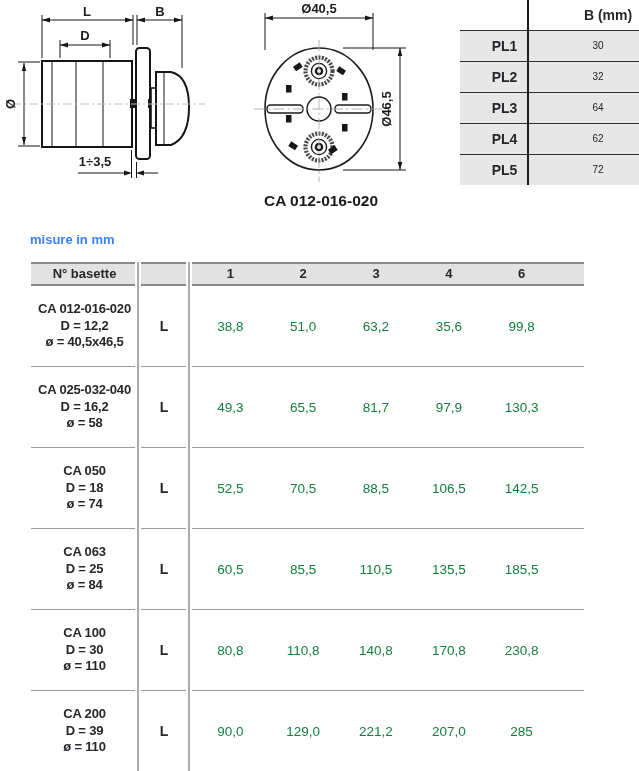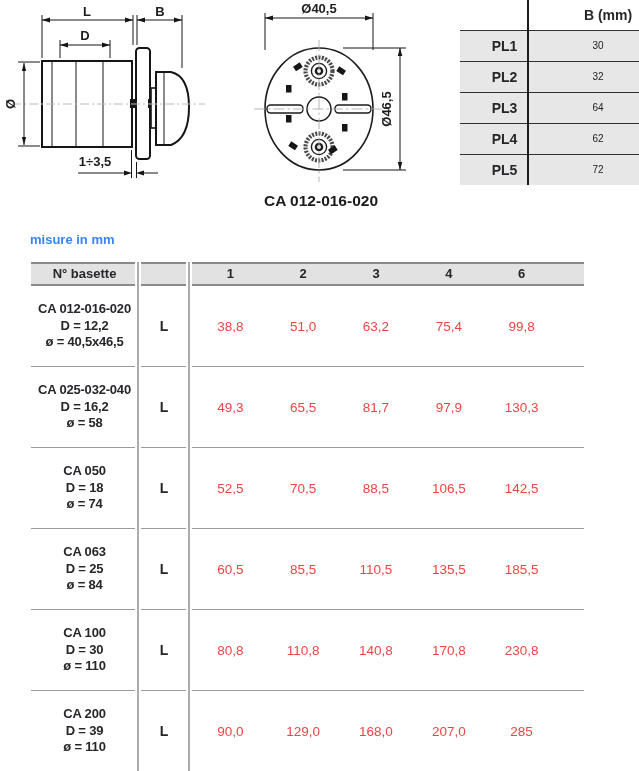--- a/index.html
+++ b/index.html
@@ -31,21 +31,21 @@
   .mhead > div{line-height:20px;}
   .c1{width:107px;text-align:center;}
   .c2{width:52px;text-align:center;}
   .cd{flex:1;display:flex;padding:0 26px 0 4px;}
   .cd span{flex:1;text-align:center;}
   .mrow{display:flex;height:80px;border-bottom:1px solid #9b9b9b;align-items:center;}
   .mrow:last-child{height:77px;border-bottom:2px solid #8a8a8a;}
   .mrow .c1{display:flex;flex-direction:column;justify-content:center;
             font-weight:700;font-size:13px;line-height:16.5px;color:#26262b;letter-spacing:-0.2px;}
   .mrow .c2{font-weight:700;font-size:14px;color:#26262b;}
-  .mrow .cd span{font-size:13.5px;color:#ef4444;}
+  .mrow .cd span{font-size:13.5px;color:#15803d;}
   .vsep{position:absolute;top:0;bottom:0;width:6px;
         background:linear-gradient(to right,#fff 2px,#ababab 2px,#ababab 4px,#fff 4px);}
   .vsep.s1{left:104px;}
   .vsep.s2{left:155px;}
 </style>
 </head>
 <body>
 
 <div id="page">
 
@@ -218,21 +218,21 @@
       <div class="c1">
         <span>CA 012-016-020</span>
         <span>D = 12,2</span>
         <span>ø = 40,5x46,5</span>
       </div>
       <div class="c2">L</div>
       <div class="cd">
         <span>38,8</span>
         <span>51,0</span>
         <span>63,2</span>
-        <span>75,4</span>
+        <span>35,6</span>
         <span>99,8</span>
       </div>
     </div>
 
     <div class="mrow">
       <div class="c1">
         <span>CA 025-032-040</span>
         <span>D = 16,2</span>
         <span>ø = 58</span>
       </div>
@@ -297,21 +297,21 @@
     <div class="mrow">
       <div class="c1">
         <span>CA 200</span>
         <span>D = 39</span>
         <span>ø = 110</span>
       </div>
       <div class="c2">L</div>
       <div class="cd">
         <span>90,0</span>
         <span>129,0</span>
-        <span>168,0</span>
+        <span>221,2</span>
         <span>207,0</span>
         <span>285</span>
       </div>
     </div>
 
     <div class="vsep s1"></div>
     <div class="vsep s2"></div>
   </div>
 
 </div>

